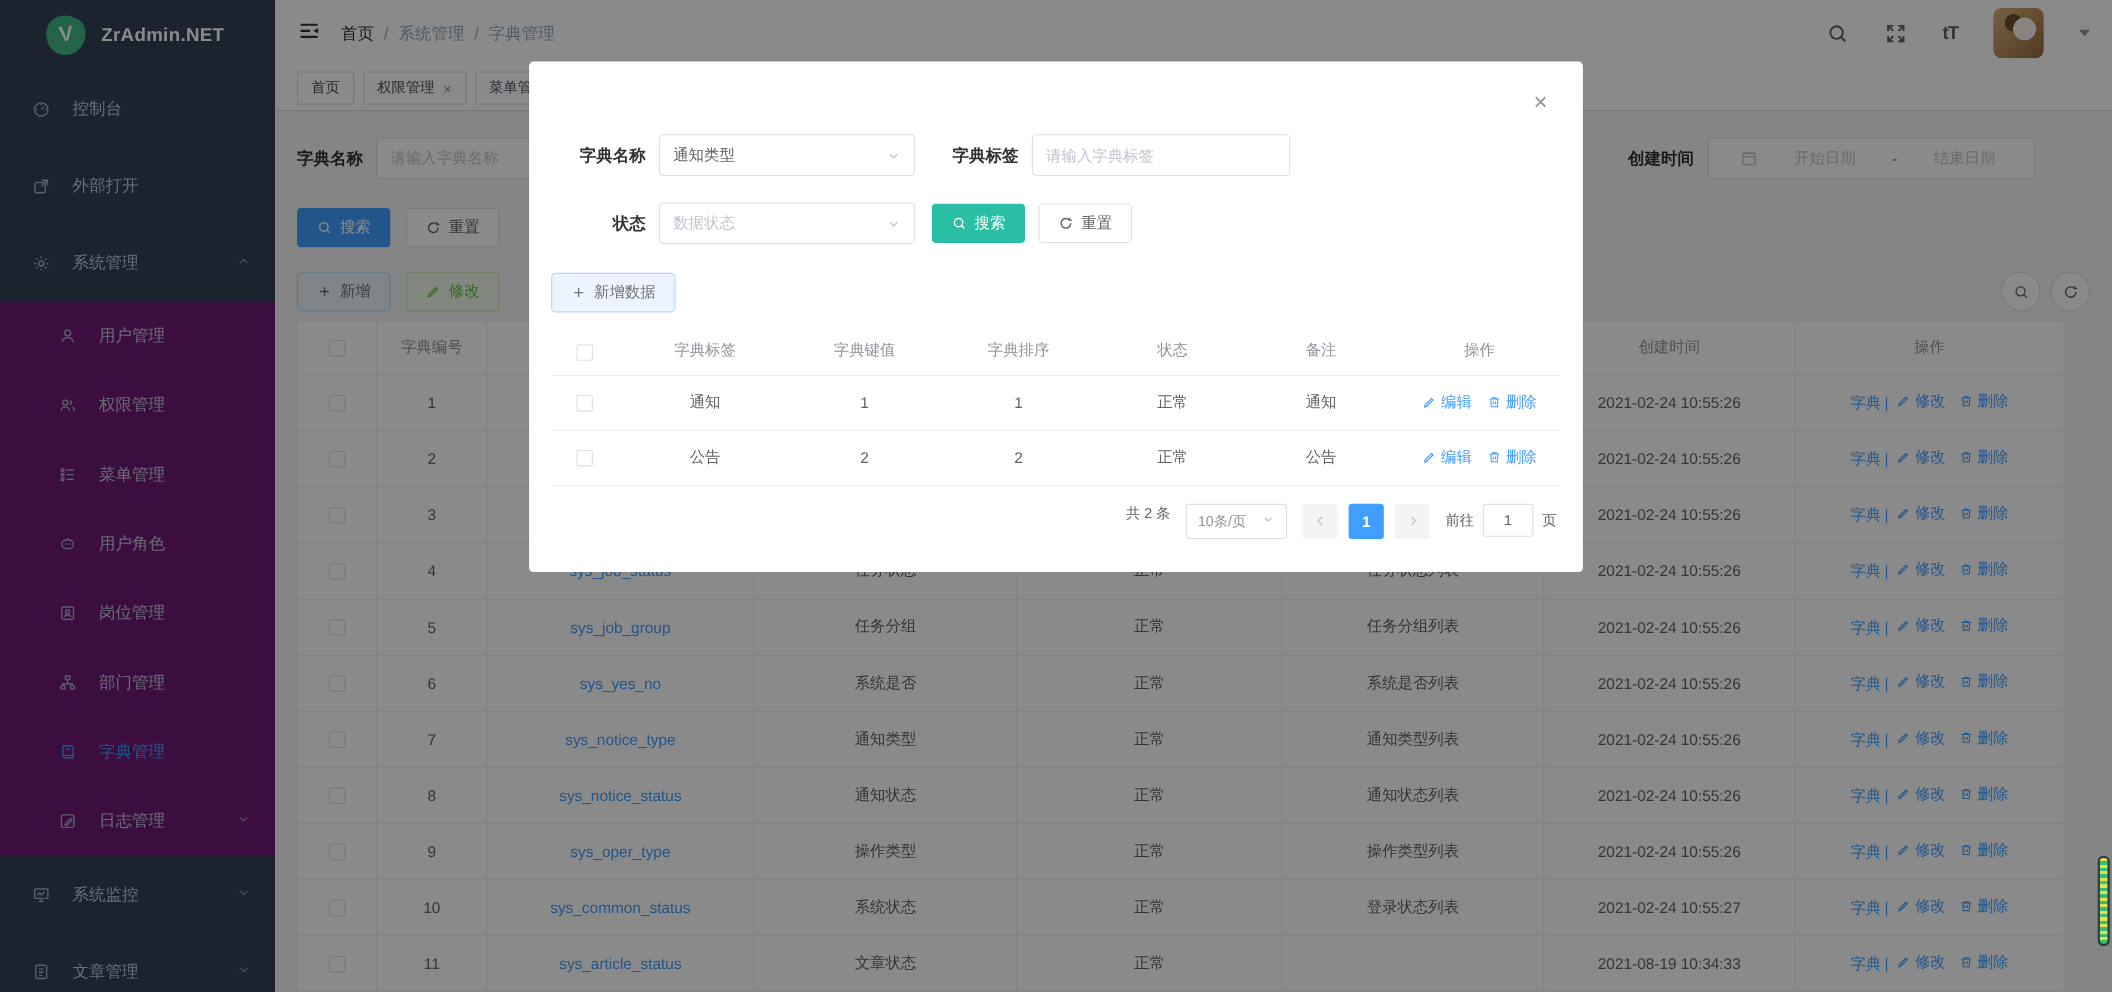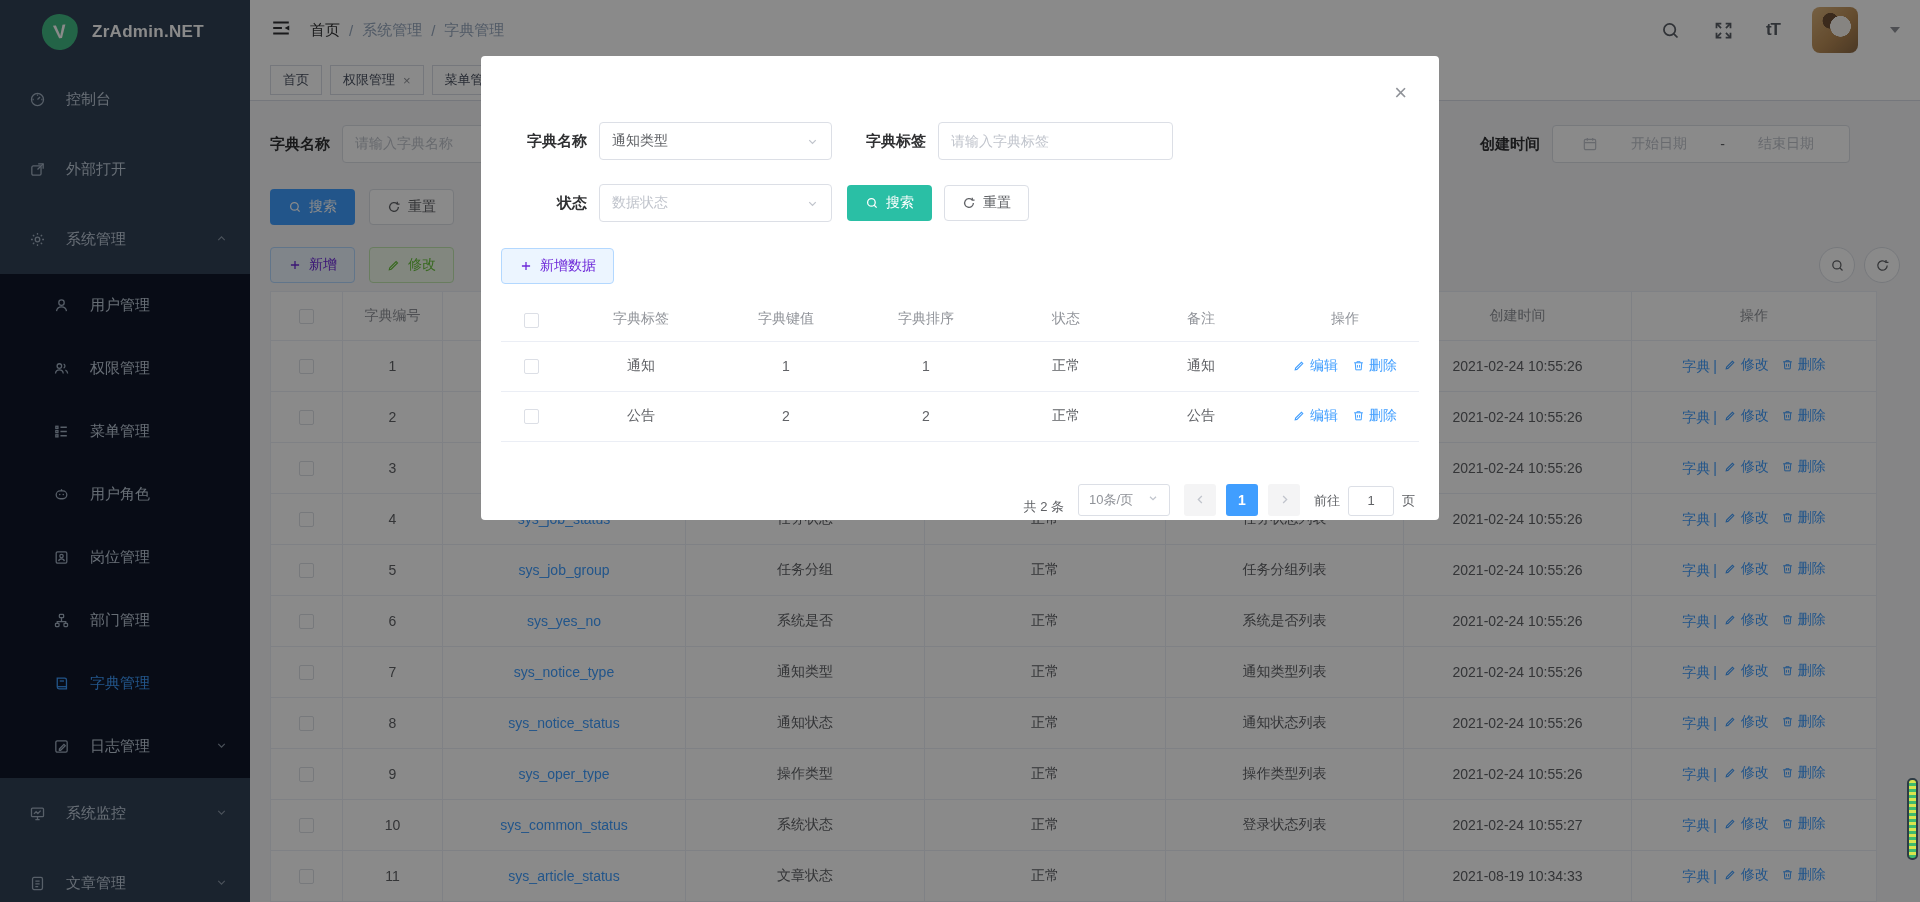--- a/index.html
+++ b/index.html
@@ -6,21 +6,21 @@
   html,body { width:1920px; height:902px; overflow:hidden; font-family:"Liberation Sans","DejaVu Sans",sans-serif; }
   .app { position:relative; width:1920px; height:902px; display:flex; background:#f5f6f8; }
 
   
   .sidebar { width:250px; min-width:250px; height:100%; background:#304156; color:#bfcbd9; overflow:hidden; }
   .logo { height:64px; display:flex; align-items:center; gap:14px; padding-left:42px; }
   .logo-badge { width:36px; height:36px; background:#42b983; color:#fff; font-weight:bold; font-size:19px;
     display:flex; align-items:center; justify-content:center; border-radius:46% 54% 52% 48% / 48% 44% 56% 52%; transform:rotate(-6deg); }
   .logo-text { color:#fff; font-size:17px; font-weight:bold; letter-spacing:.3px; }
   .nav-item { height:70px; display:flex; align-items:center; gap:20px; padding-left:28px; font-size:15px; cursor:pointer; }
-  .submenu { background:#0f172a;text-align:right; }
+  .submenu { background:#701a75;text-align:right; }
   .submenu .nav-item { height:63px; padding-left:52px; }
   .nav-icon { width:18px; height:18px; display:flex; align-items:center; justify-content:center; color:#a3b1c2; }
   .nav-icon svg { width:17px; height:17px; }
   .nav-label { flex:0 0 auto; }
   .nav-arrow { margin-left:auto; margin-right:22px; color:#8a97a6; }
   .nav-arrow svg { width:13px; height:13px; }
   .nav-item.active, .nav-item.active .nav-icon { color:#409eff; }
 
   
   .main-col { flex:1; display:flex; flex-direction:column; min-width:0; }
@@ -58,21 +58,21 @@
   .date-range .dr-start, .date-range .dr-end { flex:1; text-align:center; }
   .cal-icon { color:#c0c4cc; display:flex; }
   .cal-icon svg { width:16px; height:16px; }
   .right-filter { margin-left:auto; margin-right:50px; display:flex; align-items:center; }
 
   .btn { height:36px; padding:0 17px; border-radius:4px; border:1px solid transparent; font-size:14px;
     display:inline-flex; align-items:center; gap:7px; cursor:pointer; white-space:nowrap; }
   .btn svg { width:14px; height:14px; }
   .btn-primary { background:#409eff; color:#fff; }
   .btn-default { background:#fff; border-color:#dcdfe6; color:#606266; }
-  .btn-plain-primary { background:#ecf5ff; border-color:#b3d8ff; color:#6d28d9; }
+  .btn-plain-primary { background:#ecf5ff; border-color:#b3d8ff; color:#737373; }
   .btn-plain-success { background:#f0f9eb; border-color:#c2e7b0; color:#67c23a; }
   .btn-teal { background:#2abfa5; color:#fff; }
   .btn-row { display:flex; align-items:center; gap:14px; margin-top:26px; }
   .toolbar-row { display:flex; align-items:center; gap:14px; margin-top:22px; }
   .toolbar-right { margin-left:auto; display:flex; gap:9px; }
   .circle-btn { width:36px; height:36px; border-radius:50%; background:#fff; border:1px solid #dcdfe6; color:#606266;
     display:flex; align-items:center; justify-content:center; cursor:pointer; }
   .circle-btn svg { width:15px; height:15px; }
 
   
@@ -105,31 +105,31 @@
   .m-lbl2 { margin-left:34px; }
   .m-btn-search { margin-left:15px; }
   .m-btn-reset { margin-left:12px; }
   .add-data-btn { margin-top:26px; }
   .modal-table { width:918px; margin-top:14px; border-collapse:collapse; table-layout:fixed; }
   .modal-table th, .modal-table td { border:none; border-bottom:1px solid #ebeef5; height:50px; font-size:14px;
     color:#606266; text-align:center; padding:0 4px; white-space:nowrap; }
   .modal-table th { height:43px; color:#909399; font-weight:500; }
   .modal-table .ops-cell .lnk + .lnk { margin-left:14px; }
 
-  .m-pg { margin-top:16px; display:flex; align-items:flex-end; justify-content:flex-end; gap:14px; margin-right:4px;
+  .m-pg { margin-top:16px; display:flex; align-items:flex-start; justify-content:flex-end; gap:14px; margin-right:4px;
     font-size:13px; color:#606266; }
   .pg-select { width:92px; height:32px; border:1px solid #dcdfe6; border-radius:3px; display:flex; align-items:center;
     justify-content:space-between; padding:0 10px; color:#909399; cursor:pointer; }
   .pg-select .chev svg { width:12px; height:12px; color:#c0c4cc; }
   .pg-nav { display:flex; align-items:center; gap:10px; }
   .pg-btn { min-width:32px; height:32px; background:#f4f4f5; border-radius:3px; color:#c0c4cc;
     display:flex; align-items:center; justify-content:center; cursor:pointer; }
   .pg-btn svg { width:13px; height:13px; }
   .pg-active { background:#409eff; color:#fff; font-weight:bold; font-size:14px; }
-  .pg-goto { display:flex; align-items:center; gap:8px;margin-top:28px; }
+  .pg-goto { display:flex; align-items:center; gap:8px; }
   .goto-input { width:46px; height:30px; border:1px solid #dcdfe6; border-radius:3px; text-align:center; font-size:13px;
     color:#606266; outline:none; font-family:inherit; }
 
   .scroll-thumb { position:absolute; right:2px; top:778px; width:11px; height:82px; z-index:70; border-radius:5px;
     background:repeating-linear-gradient(180deg,#d9e44e 0 3px,#3dbb6e 3px 6px); border:2px solid #2d3b44; }
 </style>
 </head>
 <body>
 
 <div class="app">

